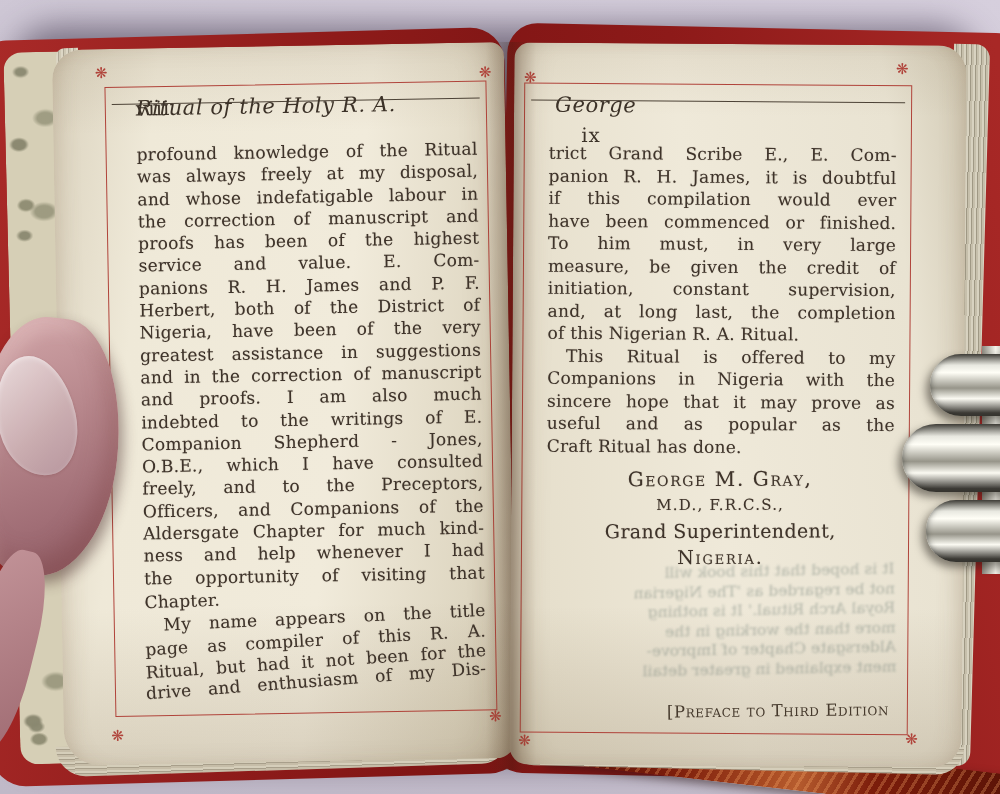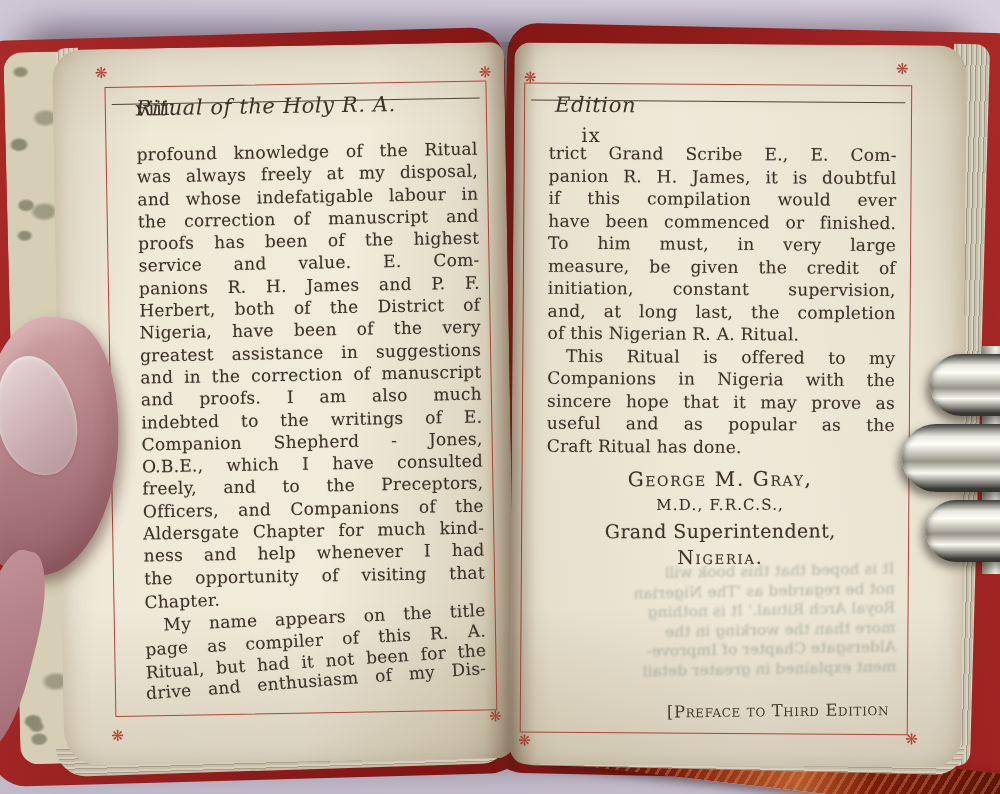--- a/index.html
+++ b/index.html
@@ -179,21 +179,21 @@
 
   <div class="page page-right">
     <div class="frame frame-right">
       <span class="rose fr-tl">❋</span>
       <span class="rose fr-tr">❋</span>
       <span class="rose fr-bl">❋</span>
       <span class="rose fr-br">❋</span>
 
       <div class="hdr hdr-r">
         <span class="sp"></span>
-        <span class="run-title">Edition</span>
+        <span class="run-title">George</span>
         <span class="folio">ix</span>
       </div>
 
       <div class="body-text pr-body">
         <div class="lines-wrap" style="position:static">
             <div class="bl">trict Grand Scribe E., E. Com-</div>
             <div class="bl">panion R. H. James, it is doubtful</div>
             <div class="bl">if this compilation would ever</div>
             <div class="bl">have been commenced or finished.</div>
             <div class="bl">To him must, in very large</div>

